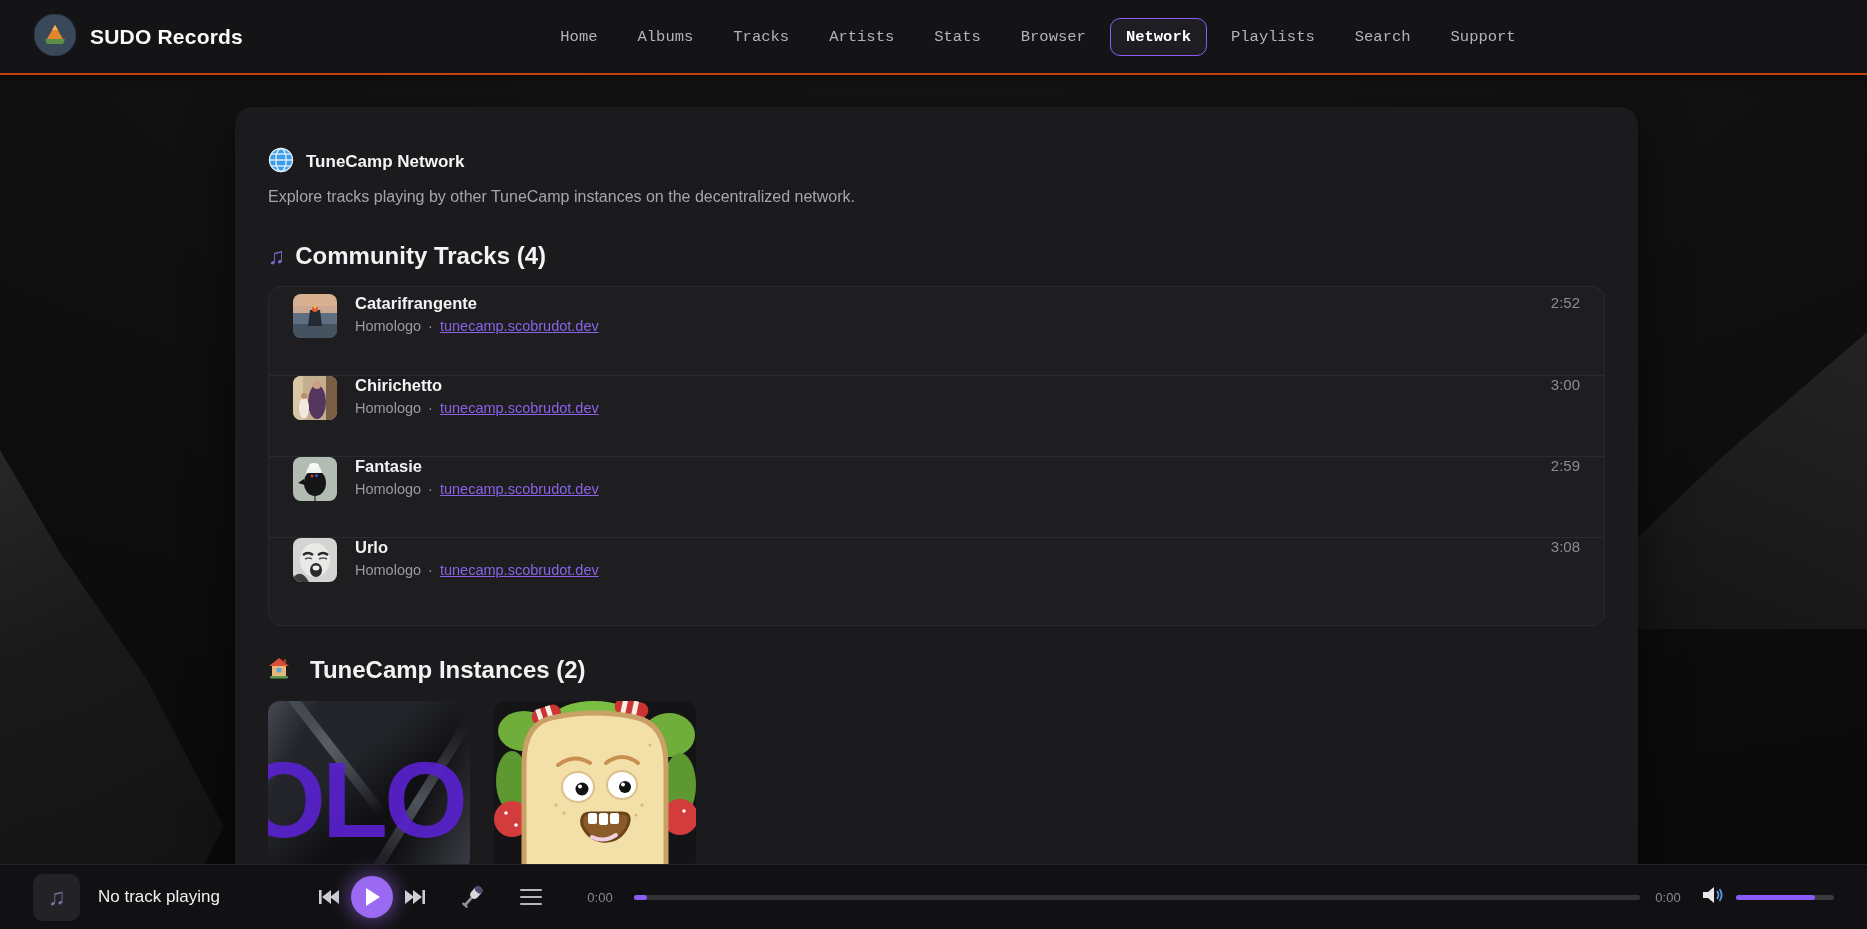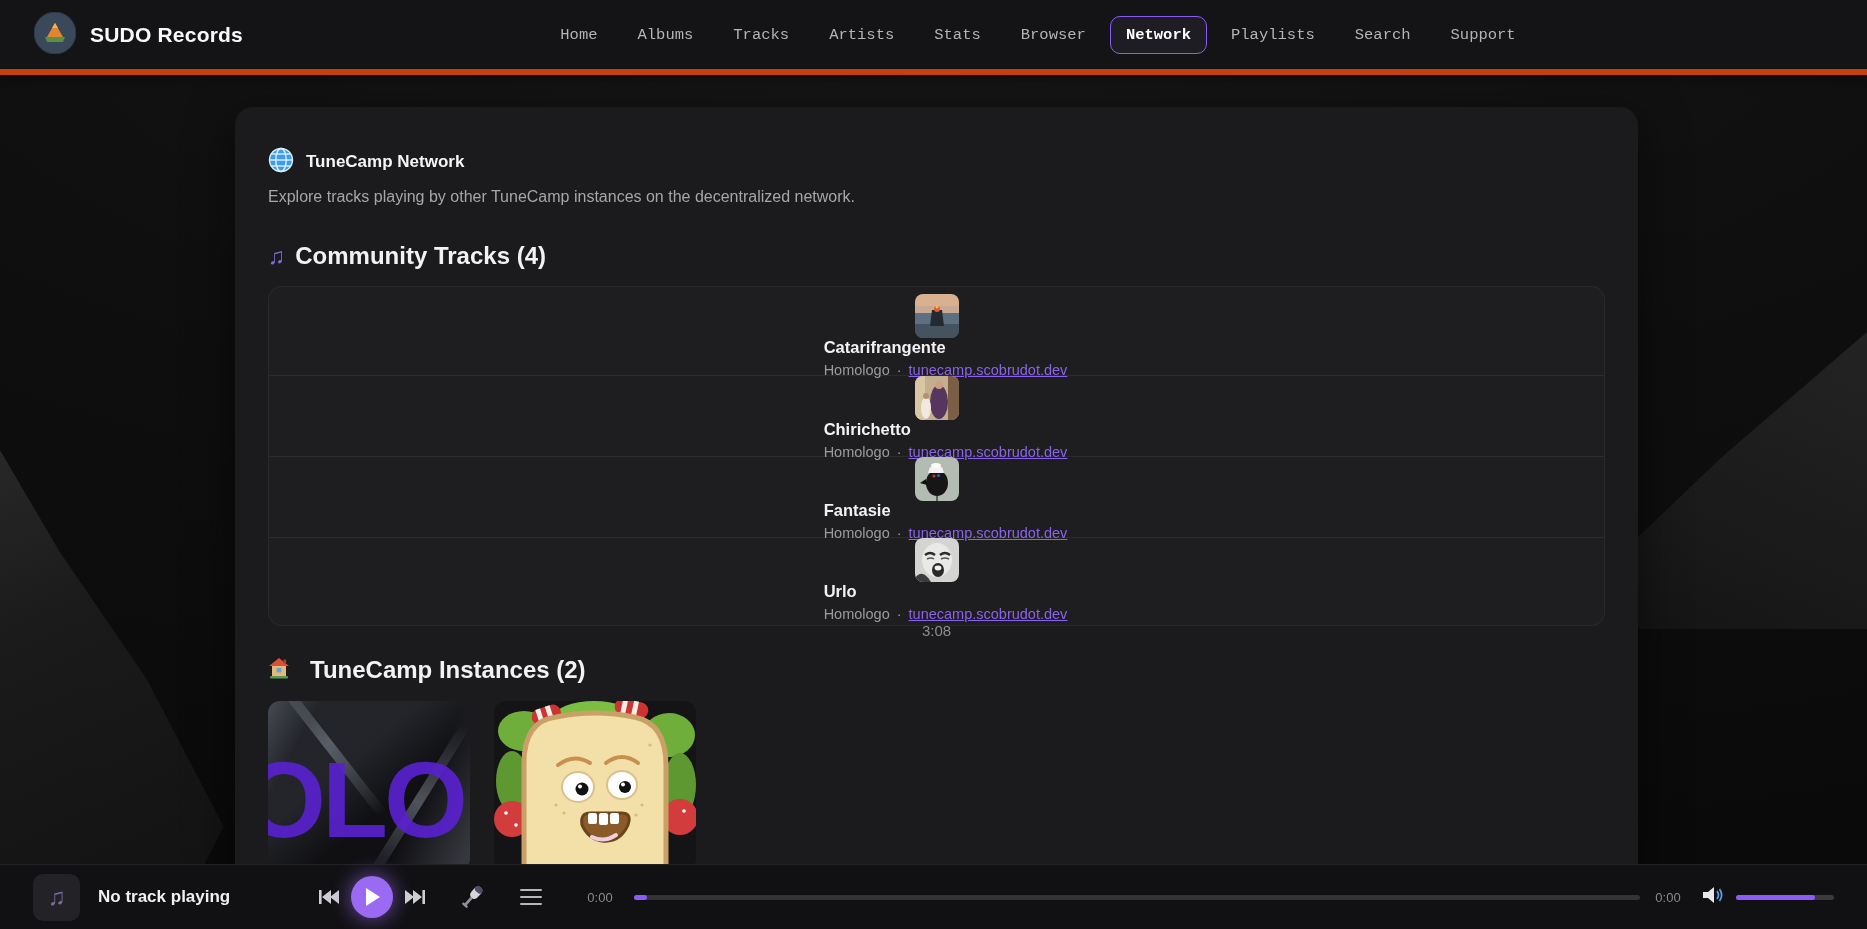--- a/index.html
+++ b/index.html
@@ -15,21 +15,21 @@
     clip-path: polygon(0 16%, 14% 34%, 34% 56%, 52% 82%, 40% 100%, 0 100%); }
   .mtn-left2 { left:0; bottom:0; width:200px; height:430px; opacity:.55;
     background: linear-gradient(165deg,#55555 0%,#4a4a4b 10%,#1a1a1b 70%);
     clip-path: polygon(0 10%, 18% 40%, 10% 72%, 0 90%); }
   .mtn-right { right:0; bottom:300px; width:560px; height:330px; opacity:.75;
     background: linear-gradient(205deg,#2c2c2d 0%,#161617 80%);
     clip-path: polygon(100% 10%, 74% 48%, 42% 100%, 100% 100%); }
 
   
   .navbar { position:fixed; top:0; left:0; right:0; height:75px; z-index:5;
-    background:#141416; border-bottom:6px solid #c2410c;
+    background:#141416; border-bottom:2px solid #c2410c;
     display:flex; align-items:center; padding:0 34px;
     box-shadow:0 2px 10px rgba(0,0,0,.45); }
   .brand { display:flex; align-items:center; gap:14px; cursor:pointer; }
   .brand-name { font-size:21px; font-weight:bold; color:#fafafa; letter-spacing:.2px; }
   .nav { display:flex; align-items:center; gap:8px; margin:0 auto;font-family:Liberation Mono, monospace; }
   .nav-item { color:#b3b3b8; font-size:15.5px; padding:9px 15px; cursor:pointer;
     text-decoration:none; border:1px solid transparent; border-radius:10px; white-space:nowrap; }
   .nav-item.active { color:#ffffff; font-weight:bold; background:#1d1d23;
     border:1px solid #8b5cf6; }
   .nav-right { display:flex; align-items:center; gap:16px; }
@@ -47,21 +47,21 @@
   .title-row { display:flex; align-items:center; gap:12px; }
   .title-row h1 { font-size:17px; font-weight:bold; color:#f5f5f7; }
   .subtitle { margin-top:11px; font-size:16px; color:#a6a6aa; }
   .section-head { display:flex; align-items:center; gap:10px; margin-top:36px; }
   .section-head h2 { font-size:24px; font-weight:bold; color:#f2f2f4; }
   .notes-glyph { font-size:23px; color:#7f6bd6; line-height:1; }
 
   
   .track-list { margin-top:16px; background:#1e1e21; border:1px solid rgba(255,255,255,.05);
     border-radius:14px; padding:7px 0; }
-  .track-row { display:flex; align-items:center; height:81px; padding:0 24px; cursor:pointer;flex-direction:column; }
+  .track-row { display:flex; align-items:flex-start; height:81px; padding:0 24px; cursor:pointer; }
   .track-row + .track-row { border-top:1px solid #2b2b2f; }
   .thumb { width:44px; height:44px; border-radius:8px; overflow:hidden; flex:0 0 44px; }
   .thumb svg { display:block; }
   .t-meta { margin-left:18px; flex:1; }
   .t-title { font-size:16.5px; font-weight:bold; color:#f2f2f4; }
   .t-sub { margin-top:5px; font-size:14.5px; color:#9b9b9f; }
   .t-dot { margin:0 7px; }
   .t-link { color:#8a63e8; text-decoration:underline; cursor:pointer; }
   .t-dur { font-size:15px; color:#8d8d91; }
 
@@ -83,21 +83,21 @@
   .olo-text { position:absolute; left:-26px; top:36px; font-size:108px; font-weight:bold;
     color:#5a22cf; letter-spacing:-4px; opacity:.92; }
 
   
   .player { position:fixed; left:0; right:0; bottom:0; height:65px; z-index:10;
     background:#111113; border-top:1px solid #222226;
     display:flex; align-items:center; padding:0 33px; }
   .np-thumb { width:47px; height:47px; border-radius:10px; background:#232327;
     display:flex; align-items:center; justify-content:center; flex:0 0 47px; }
   .np-note { font-size:24px; color:#7a6a9e; }
-  .np-status { margin-left:18px; font-size:17px; font-weight:bold; color:#f0f0f2;
+  .np-status { margin-left:18px; font-size:17px; font-weight:normal; color:#f0f0f2;
     width:170px; }
   .pbtn { background:none; border:none; cursor:pointer; display:flex; align-items:center;
     justify-content:center; padding:0; }
   .prev-btn { margin-left:50px; }
   .play-btn { width:42px; height:42px; border-radius:50%; background:#9b6af2;
     margin:0 11px; box-shadow:0 0 18px 4px rgba(155,106,242,.45); }
   .mic-btn { margin-left:32px; }
   .queue-btn { margin-left:34px; flex-direction:column; gap:4.5px; }
   .queue-btn span { display:block; width:22px; height:2.6px; background:#b6b6bb; border-radius:2px; }
   .ptime { font-size:13px; color:#8a8a8e; width:40px; text-align:center; }

